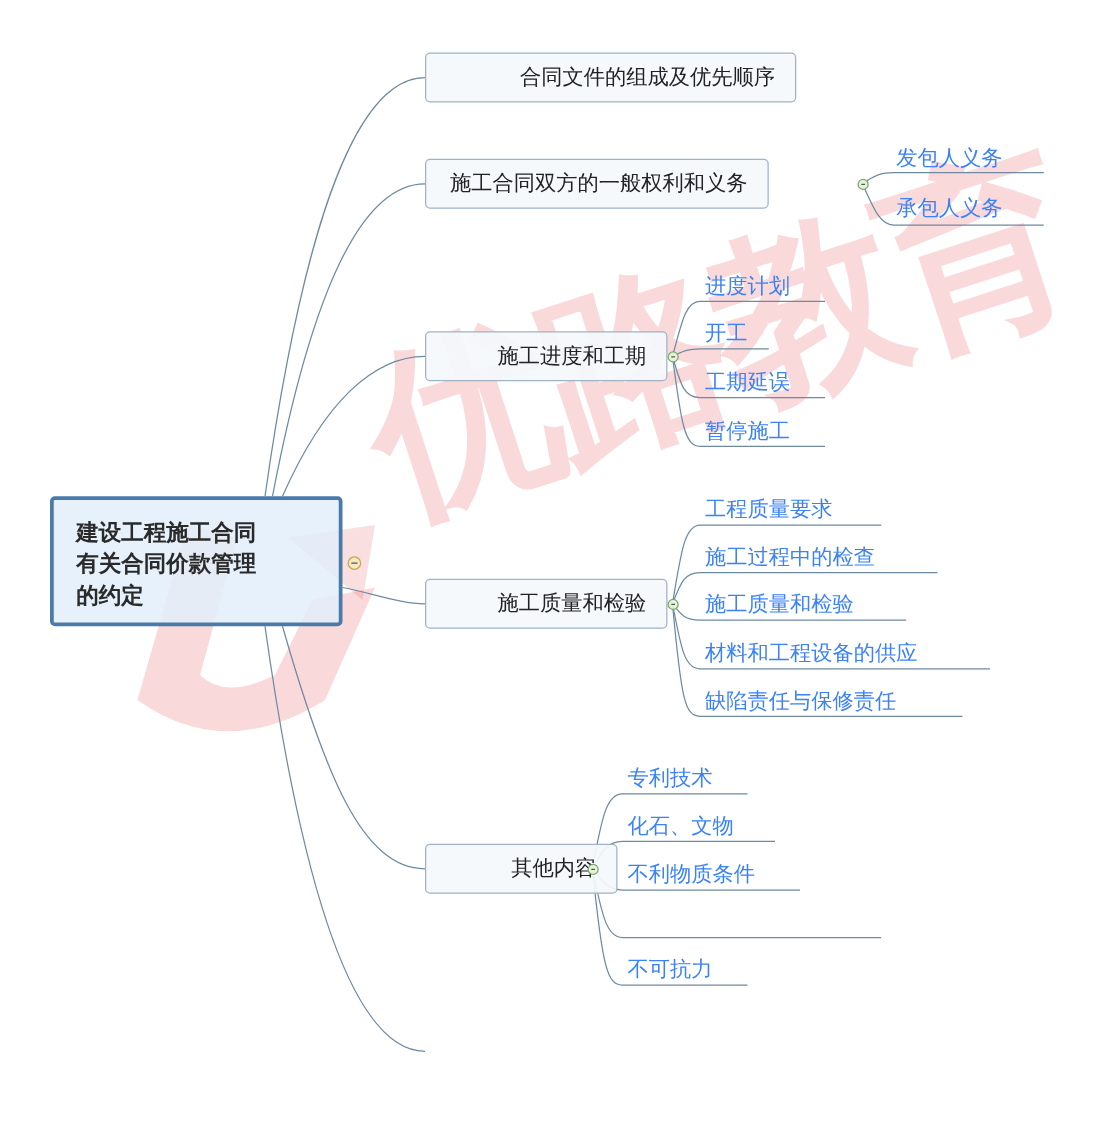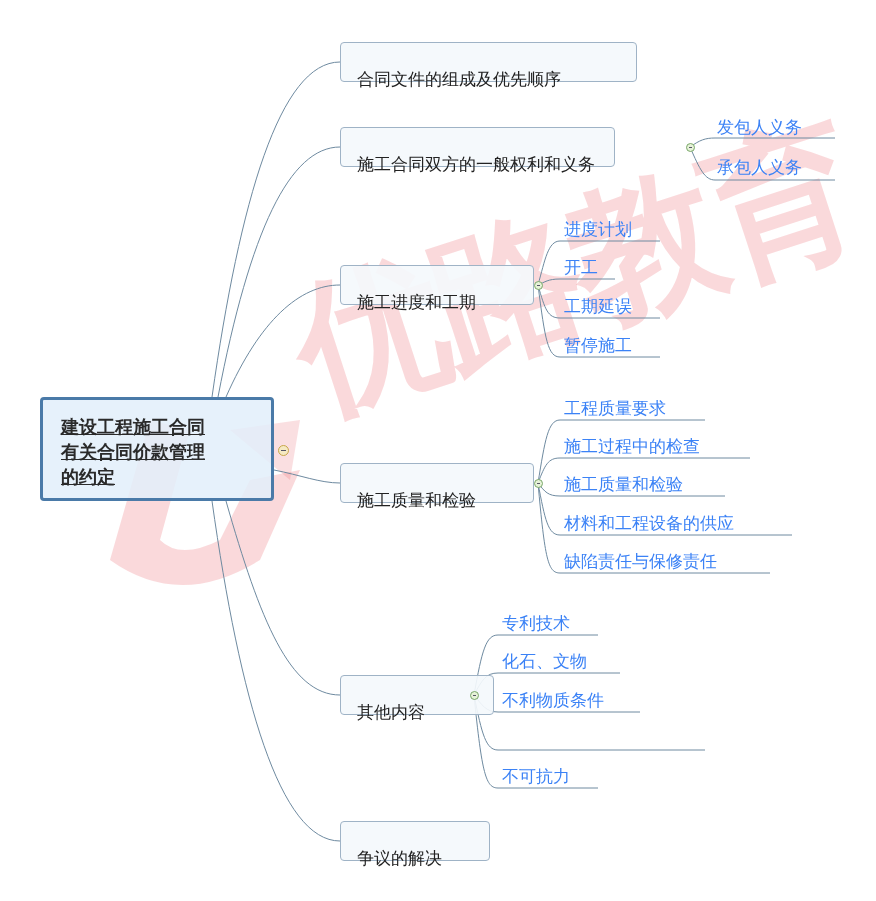--- a/index.html
+++ b/index.html
@@ -6,25 +6,25 @@
   body { width: 876px; height: 901px; position: relative; overflow: hidden;
          font-family: "DejaVu Sans", "Liberation Sans", sans-serif; color: #222; }
   #canvas { position: absolute; left: 0; top: 0; width: 876px; height: 901px; }
   .watermark { position: absolute; left: 0; top: 0; width: 876px; height: 901px; pointer-events: none; }
   .wm-text { position: absolute; left: 270px; top: 265px; font-size: 150px; font-weight: bold;
              color: rgba(230, 80, 90, 0.22); transform: rotate(-18deg); transform-origin: left top;
              letter-spacing: -6px; white-space: nowrap; }
   .root { position: absolute; left: 40px; top: 397px; width: 234px; height: 104px;
           box-sizing: border-box; border: 3px solid #4a7aa8; border-radius: 4px;
           background: rgba(226, 238, 250, 0.85); padding: 14px 18px;
-          font-size: 18px; line-height: 25px; font-weight: bold; color: #2a2a2a; text-decoration: underline; }
+          font-size: 18px; line-height: 25px; font-weight: bold; color: #2a2a2a; }
   .root span { display: block; }
   .topic { position: absolute; box-sizing: border-box; height: 40px;
            border: 1px solid #9fb3c6; border-radius: 4px; background: rgba(244, 248, 252, 0.92);
-           font-size: 17px; line-height: 38px; padding: 17px 16px; white-space: nowrap; color: #222; }
+           font-size: 17px; line-height: 38px; padding: 0 16px; white-space: nowrap; color: #222; text-align: right; }
   .leaf { position: absolute; font-size: 17px; line-height: 22px; white-space: nowrap; color: #3b82f6;
           padding-left: 12px; }
   .collapse { position: absolute; width: 9px; height: 9px; border-radius: 50%;
               box-sizing: border-box; border: 1px solid #7aa86a; background: #e6f2d8; }
   .collapse::after { content: ""; position: absolute; left: 2px; top: 3px; width: 3px; height: 1px; background: #556; }
   .collapse.root-c { border-color: #c7a64a; background: #f5e9c2; width: 11px; height: 11px; }
   .collapse.root-c::after { left: 2px; top: 4px; width: 5px; }
 </style>
 </head>
 <body>
@@ -100,14 +100,13 @@
   <div class="leaf" style="left:552px;top:512px">材料和工程设备的供应</div>
   <div class="leaf" style="left:552px;top:550px">缺陷责任与保修责任</div>
 
   <div class="topic" style="left:340px;top:675px;width:154px">其他内容</div>
   <div class="collapse" style="left:470px;top:691px"></div>
   <div class="leaf" style="left:490px;top:612px">专利技术</div>
   <div class="leaf" style="left:490px;top:650px">化石、文物</div>
   <div class="leaf" style="left:490px;top:689px">不利物质条件</div>
   <div class="leaf" style="left:490px;top:765px">不可抗力</div>
 
-  <div class="topic" style="left:340px;top:821px;width:150px">争议的解决</div>
 </div>
 
 </body></html>

